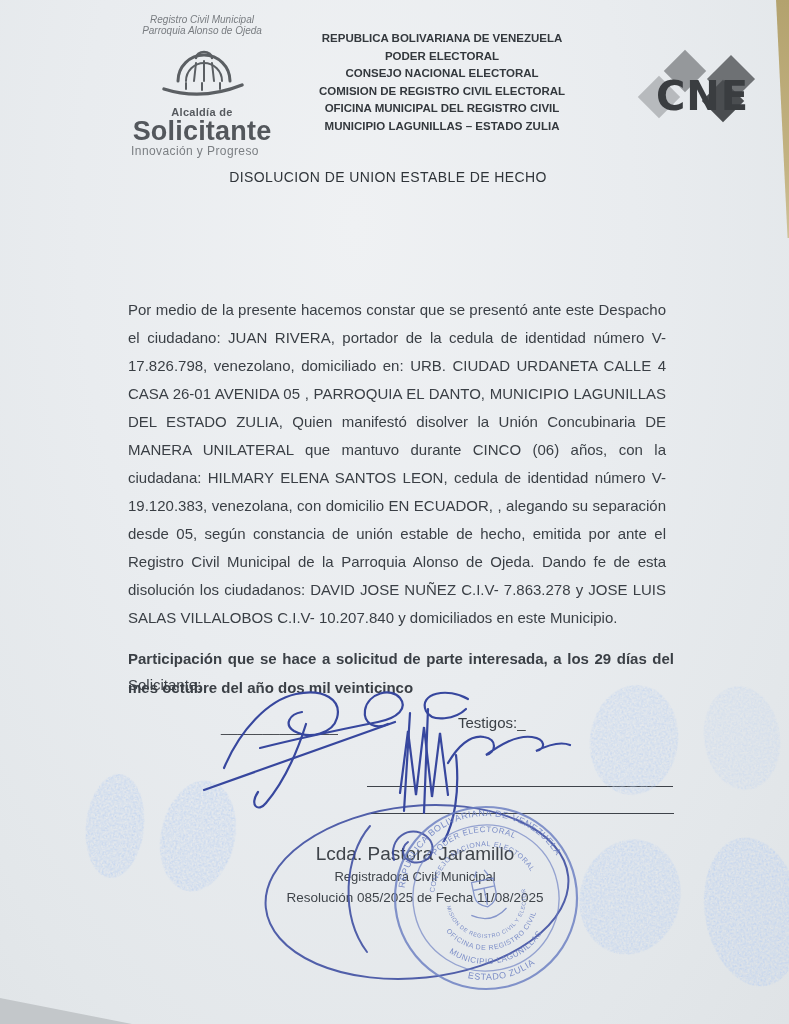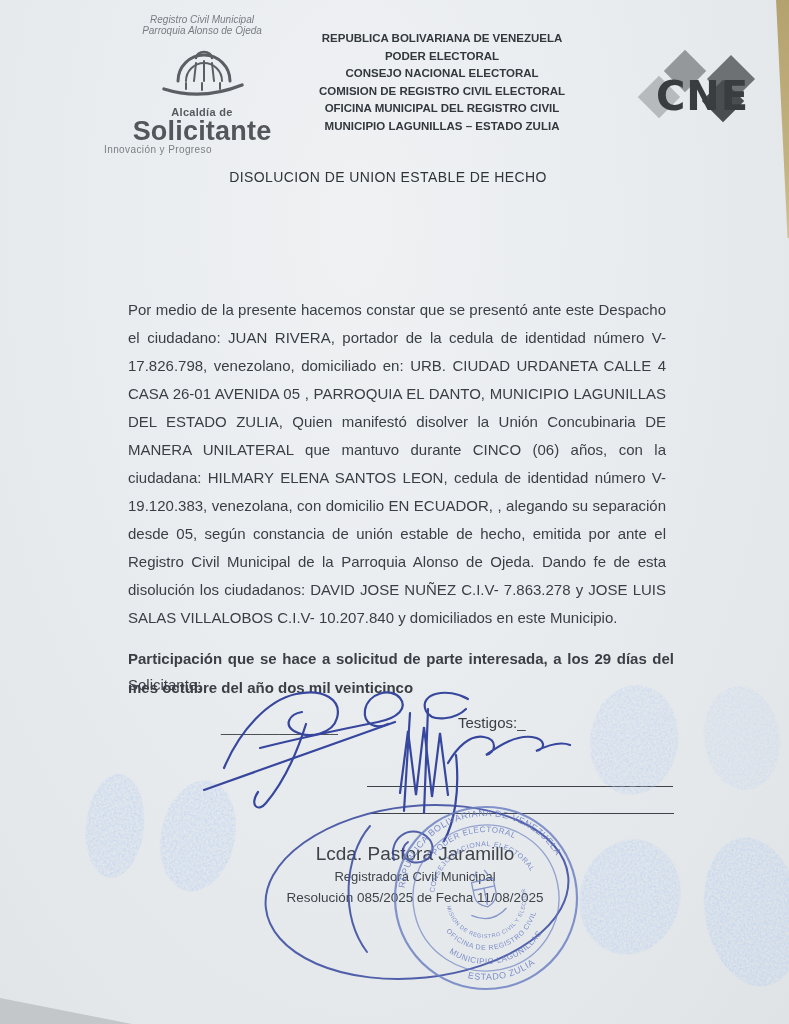--- a/index.html
+++ b/index.html
@@ -9,21 +9,21 @@
       radial-gradient(ellipse at 45% 22%, #eff1f3 0%, #e9ecef 45%, #e3e7ea 80%, #dfe3e6 100%);
     font-family:"Liberation Sans", sans-serif;
     color:#3c4147;
   }
   .abs{position:absolute;}
   
   .left-logo{left:104px;top:14px;width:196px;text-align:center;color:#62666b;}
   .left-logo .tiny{font-size:10px;font-style:italic;line-height:11px;color:#787c80;}
   .left-logo .org-prefix{font-size:11px;font-weight:bold;color:#55595e;margin-top:1px;letter-spacing:.3px;}
   .left-logo .org-name{font-size:27px;font-weight:bold;color:#53575c;letter-spacing:.2px;line-height:26px;}
-  .left-logo .tagline{font-size:10px;color:#7b7f83;text-align:left;padding-right:14px;letter-spacing:.4px;}
+  .left-logo .tagline{font-size:12px;color:#7b7f83;text-align:center;padding-right:14px;letter-spacing:.4px;}
   .center-header{left:293px;top:30px;width:298px;text-align:center;font-weight:bold;font-size:11.5px;line-height:17.6px;color:#33383d;}
   .cne-logo{left:626px;top:44px;}
   
   .doc-title{left:118px;top:169px;width:540px;text-align:center;font-weight:normal;font-size:14px;letter-spacing:.4px;color:#30353a;}
   .intro{left:128px;top:204px;width:537px;font-size:15px;line-height:28.5px;color:#34393e;}
   .intro .j{text-align:justify;text-align-last:justify;}
   .intro .c{text-align:center;}
   
   .body-par{left:128px;top:296px;width:538px;font-size:15px;line-height:28px;text-align:justify;color:#3a3f45;}
   .closing-par{left:128px;top:644px;width:546px;font-size:15px;line-height:29px;text-align:justify;color:#3a3f45;font-weight:bold;}

